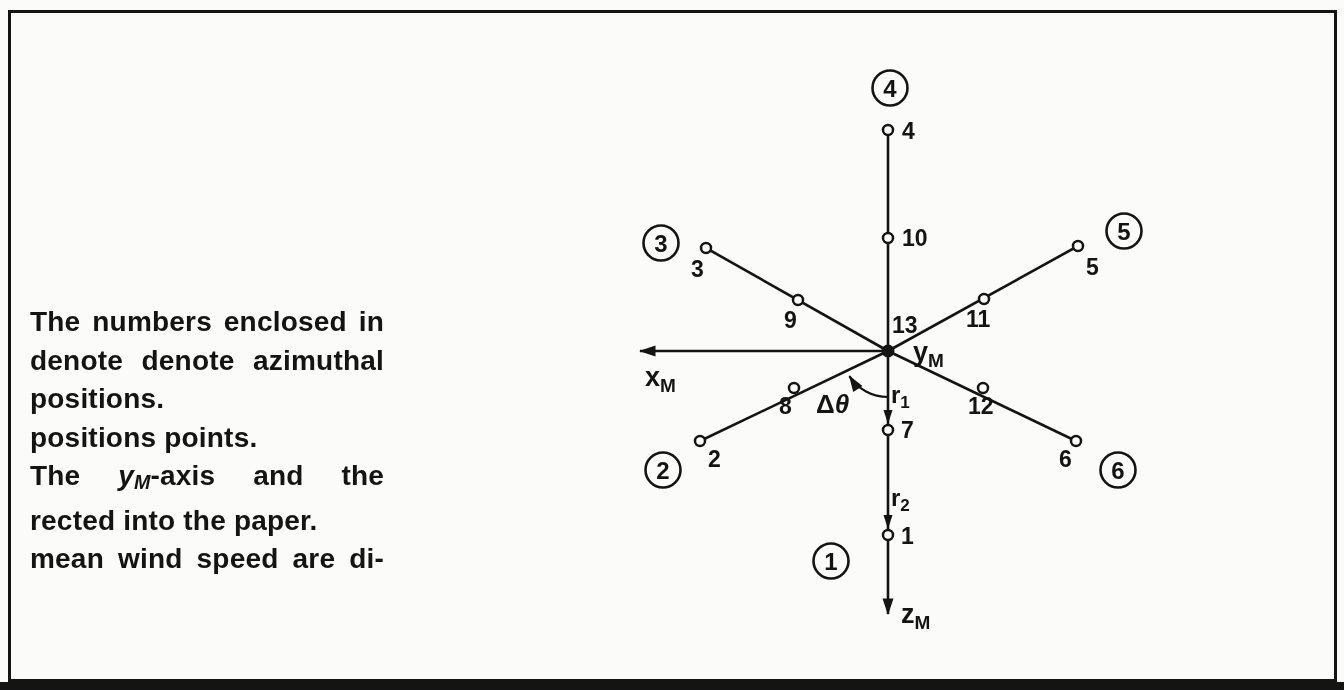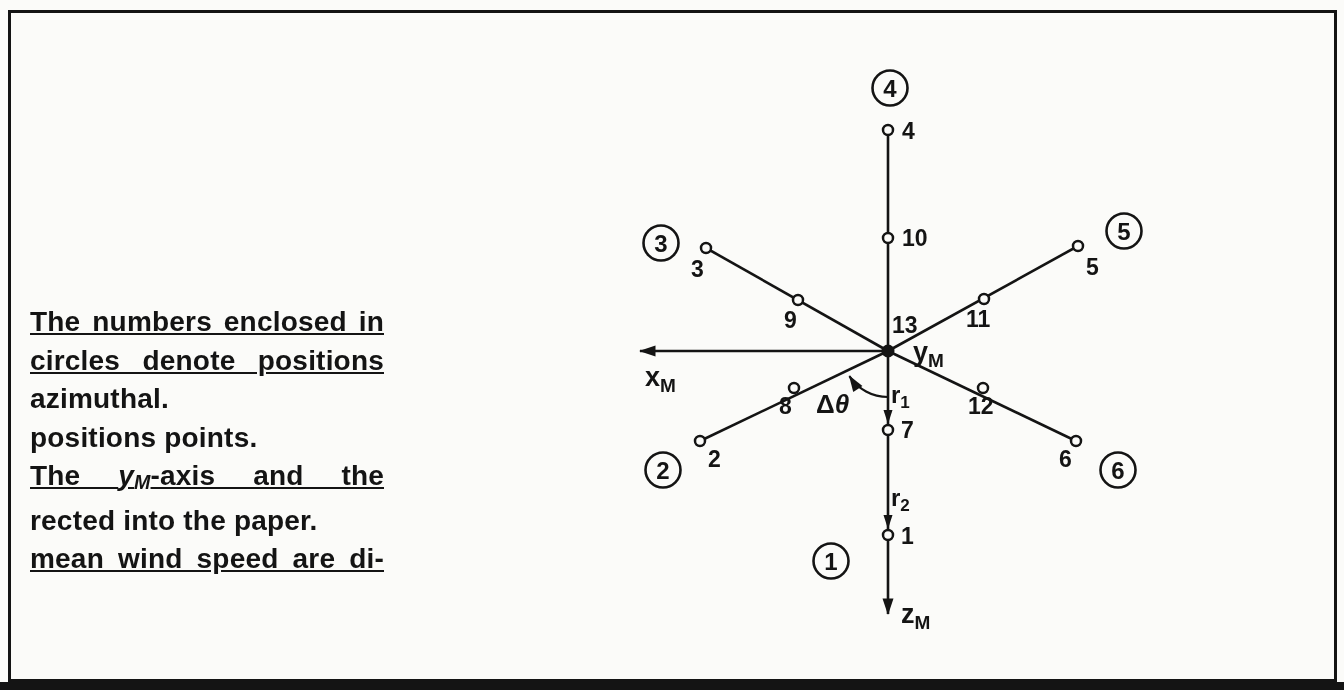--- a/index.html
+++ b/index.html
@@ -6,36 +6,36 @@
   html,body { width:1344px; height:690px; overflow:hidden; }
   body { background:var(--bg,#fbfbf9); font-family:"Liberation Sans",sans-serif; }
   .page { position:relative; width:1344px; height:690px; }
   .frame { position:absolute; left:8px; top:10px; right:7px; bottom:8px;
            border:3px solid var(--ink,#141414); }
   .bottom-bar { position:absolute; left:0; right:0; bottom:0; height:8px;
                 background:var(--ink,#141414); }
   .note { position:absolute; left:30px; top:303px; width:354px;
           font-size:28px; line-height:38.5px; font-weight:700;
           letter-spacing:.2px; color:var(--ink,#141414); }
-  .jl { text-align:justify; text-align-last:justify;text-decoration:underline; }
+  .jl { text-align:justify; text-align-last:justify; }
   .it { font-style:italic; }
   .sub { font-style:italic; font-size:.7em; vertical-align:-.22em; }
   .diagram { position:absolute; left:0; top:0; width:1344px; height:690px; }
   svg text { font-family:"Liberation Sans",sans-serif; font-weight:700; }
 </style>
 </head>
 <body style="--bg: #fbfbf9; --ink: #141414;">
 
 <div class="page">
   <div class="frame"></div>
 
   <div class="note">
       <div class="note-line jl"><span>The numbers enclosed in</span></div>
-      <div class="note-line jl"><span>circles denote positions</span></div>
-      <div class="note-line"><span>azimuthal.</span></div>
+      <div class="note-line jl"><span>denote denote azimuthal</span></div>
+      <div class="note-line"><span>positions.</span></div>
       <div class="note-line"><span>positions points.</span></div>
       <div class="note-line jl"><span>The </span><span class="it">y</span><span class="sub">M</span><span>-axis and the</span></div>
       <div class="note-line"><span>rected into the paper.</span></div>
       <div class="note-line jl"><span>mean wind speed are di-</span></div>
     </div>
 
   <svg class="diagram" viewBox="0 0 1344 690" xmlns="http://www.w3.org/2000/svg">
     <defs>
       <marker id="arrowhead" viewBox="0 0 18 12" refX="16" refY="6" markerWidth="18" markerHeight="12" markerUnits="userSpaceOnUse" orient="auto">
         <path id="arrowhead-path" d="M0.5,0.5 L17,6 L0.5,11.5 Z" fill="#141414"></path>

